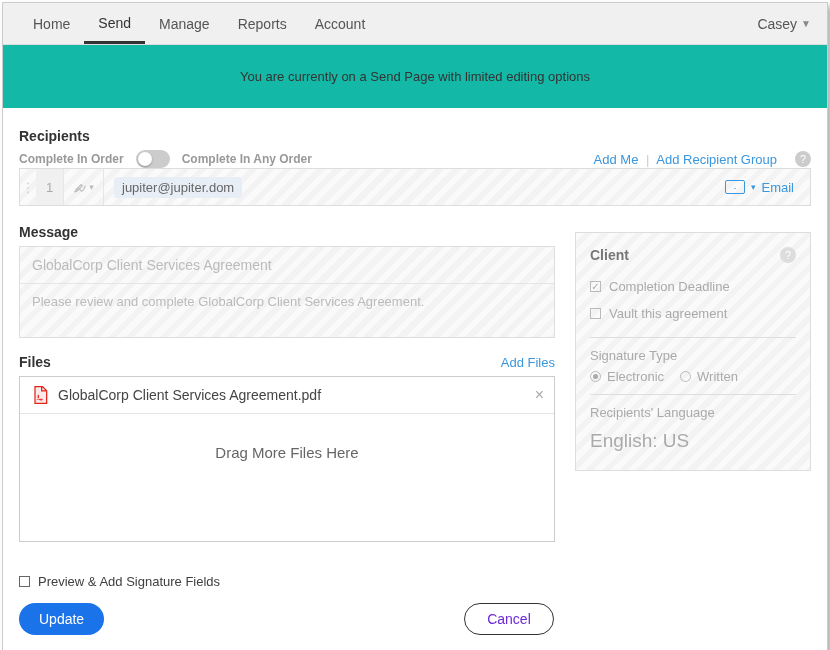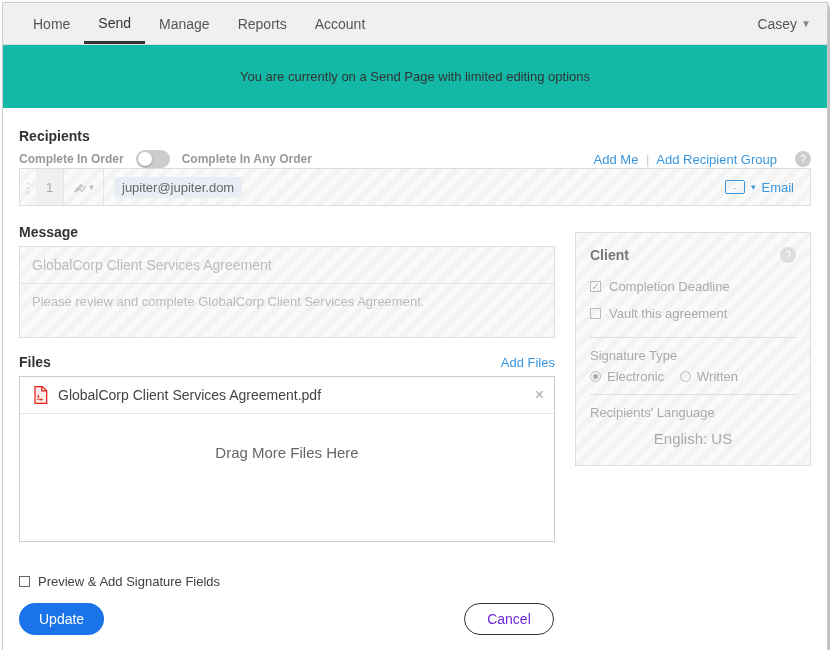--- a/index.html
+++ b/index.html
@@ -65,21 +65,21 @@
 .options-box { border: 1px solid #ddd; background: repeating-linear-gradient(135deg,#fafafa,#fafafa 6px,#f3f3f3 6px,#f3f3f3 12px); padding: 14px 14px 18px; color: #aaa; }
 .options-head { display: flex; justify-content: space-between; align-items: center; margin-bottom: 10px; }
 .options-head h3 { font-size: 14px; color: #777; font-weight: 600; }
 .opt-row { display: flex; align-items: center; gap: 8px; padding: 6px 0; font-size: 13px; color:#aaa; }
 .chk { width: 11px; height: 11px; border: 1.5px solid #bbb; display: inline-flex; align-items:center; justify-content:center; font-size:10px; color:#aaa; }
 .hr { height:1px; background:#ddd; margin: 10px 0; }
 .sub-title { font-size: 13px; color: #aaa; margin-bottom: 6px; }
 .radio-row { display:flex; gap:16px; align-items:center; color:#aaa; font-size:13px; }
 .radio { width:11px; height:11px; border:1.5px solid #bbb; border-radius:50%; display:inline-flex; align-items:center; justify-content:center; }
 .radio.filled::after { content:""; width:5px; height:5px; background:#aaa; border-radius:50%; }
-.lang { margin-top: 10px; color:#aaa; font-size:15px;text-align:center; }
+.lang { margin-top: 10px; color:#aaa; font-size:19px; }
 
 
 .bottom { padding: 12px 16px 22px; }
 .preview-row { display:flex; align-items:center; gap:8px; margin-bottom: 14px; font-size:13px; color:#404040; }
 .empty-chk { width:11px; height:11px; border:1.5px solid #666; display:inline-block; }
 .btn-row { display:flex; align-items:center; gap: 0; }
 .btn-update { background:#1a73e8; color:#fff; border:none; border-radius:18px; padding:8px 20px; font-size:14px; cursor:pointer; }
 .btn-cancel { background:#fff; color:#6d28d9; border:1.5px solid #333; border-radius:18px; padding:7px 22px; font-size:14px; cursor:pointer; margin-left: 360px; }
 
 .pen-svg { width:14px; height:14px; }

